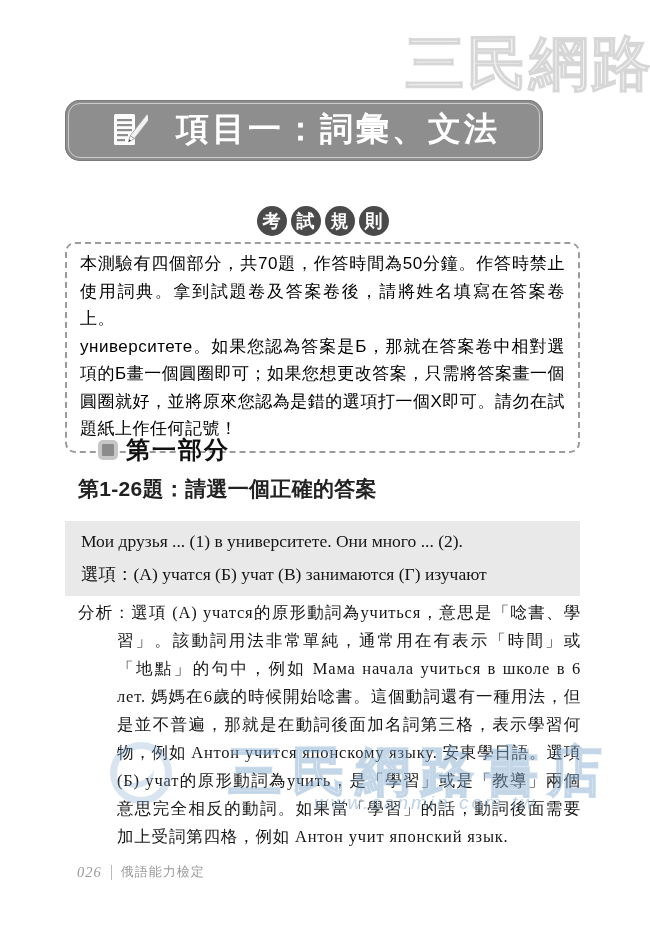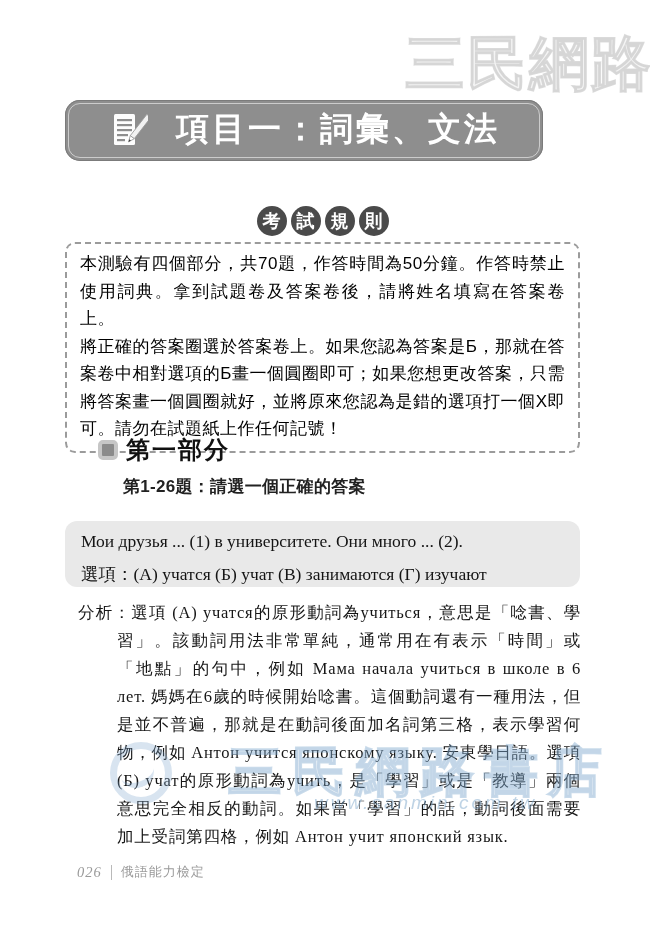--- a/index.html
+++ b/index.html
@@ -44,28 +44,28 @@
   }
 
   
   .section-head{position:absolute;left:84px;top:438px;display:flex;align-items:center;gap:8px;padding-left:14px;}
   .section-bullet{width:12px;height:12px;background:#8b8b8b;border:4px solid #c6c6c6;border-radius:5px;}
   .section-title{
     font-family:"Liberation Serif","DejaVu Serif",serif;font-weight:700;
     font-size:24px;color:#111;letter-spacing:2px;line-height:1;
   }
   .section-sub{
-    position:absolute;left:78px;top:475px;font-size:17px;font-weight:700;
-    color:#222;letter-spacing:.3px;margin-left:45px;
+    position:absolute;left:78px;top:475px;font-size:21px;font-weight:700;
+    color:#222;letter-spacing:.3px;
   }
 
   
   .question-box{
     position:absolute;left:65px;top:521px;width:515px;box-sizing:border-box;
-    background:#e9e9e9;border-radius:12px;padding:8px 16px 0;
+    background:#e9e9e9;border-radius:0;padding:8px 16px 9px;
     font-family:"Liberation Serif","DejaVu Serif",serif;font-size:17.5px;color:#141414;
   }
   .qline{line-height:25px;}
   .qline.first{margin-bottom:8px;}
 
   
   .analysis{
     position:absolute;left:78px;top:599px;width:503px;box-sizing:border-box;
     font-family:"Liberation Serif","DejaVu Serif",serif;
     font-size:16.5px;line-height:28px;color:#161616;
@@ -141,21 +141,21 @@
 
 <div class="badge-row">
   <span class="badge-circle">考</span>
   <span class="badge-circle">試</span>
   <span class="badge-circle">規</span>
   <span class="badge-circle">則</span>
 </div>
 
 <div class="rules-box">
   <p>本測驗有四個部分，共70題，作答時間為50分鐘。作答時禁止使用詞典。拿到試題卷及答案卷後，請將姓名填寫在答案卷上。</p>
-  <p>將正確的答案圈選於答案卷上。如果您認為答案是Б，那就在答案卷中相對選項的Б畫一個圓圈即可；如果您想更改答案，只需將答案畫一個圓圈就好，並將原來您認為是錯的選項打一個X即可。請勿在試題紙上作任何記號！</p>
+  <p>университете。如果您認為答案是Б，那就在答案卷中相對選項的Б畫一個圓圈即可；如果您想更改答案，只需將答案畫一個圓圈就好，並將原來您認為是錯的選項打一個X即可。請勿在試題紙上作任何記號！</p>
 </div>
 
 <div class="section-head">
   <span class="section-bullet"></span>
   <span class="section-title">第一部分</span>
 </div>
 <div class="section-sub">第1-26題：請選一個正確的答案</div>
 
 <div class="question-box">
   <div class="qline first">Мои друзья ... (1) в университете. Они много ... (2).</div>

